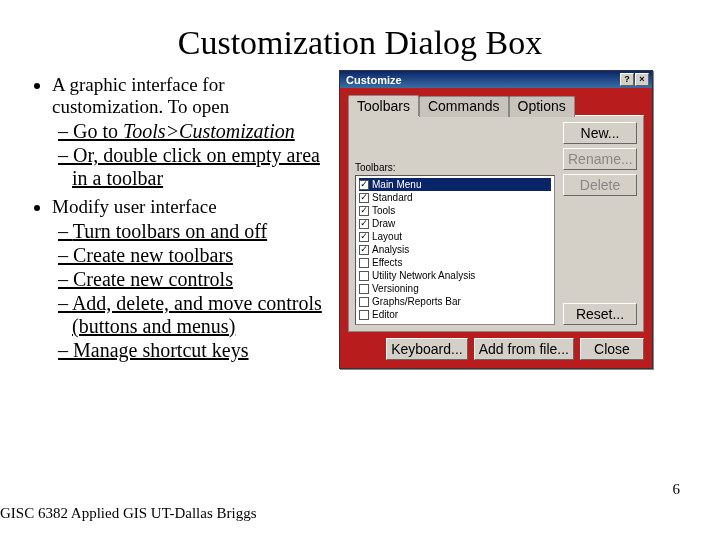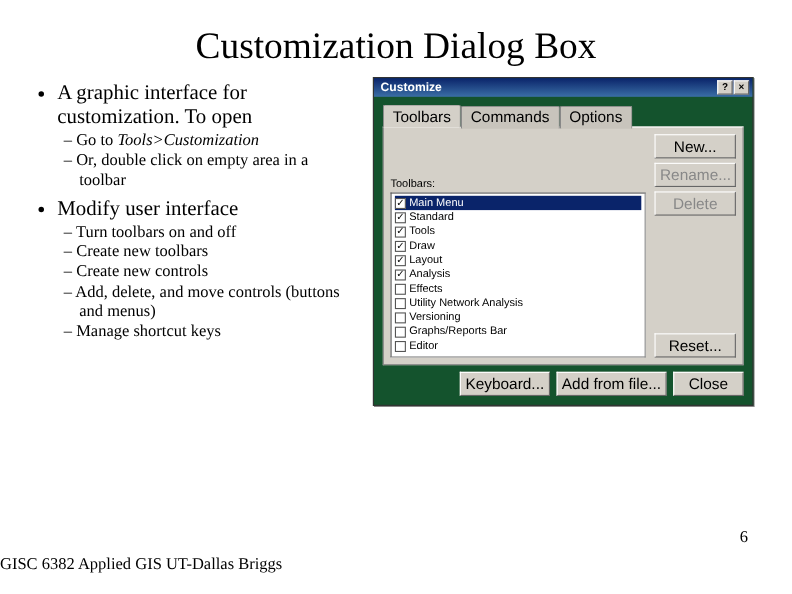--- a/index.html
+++ b/index.html
@@ -18,32 +18,32 @@
     font-size: 34px;
     text-align: center;
     margin: 24px 0 8px 0;
     font-weight: 400;
   }
   .columns { display: flex; gap: 14px; }
   .textcol { flex: 0 0 295px; }
   .imgcol  { flex: 1; }
   ul.top { margin: 4px 0 0 0; padding-left: 22px; font-size: 19px; }
   ul.top > li { margin-bottom: 2px; }
-  ul.sub { margin: 2px 0 6px 0; padding-left: 20px; font-size: 15px; list-style: none; }
+  ul.sub { margin: 2px 0 6px 0; padding-left: 20px; font-size: 20px; list-style: none; text-decoration: underline; }
   ul.sub > li::before { content: "– "; margin-left: -14px; }
   ul.sub > li { margin-bottom: 1px; line-height: 1.15; }
   .ital { font-style: italic; }
 
   
   .dialog {
-    width: 346px;
+    width: 314px;
     font-family: Tahoma, "MS Sans Serif", Arial, sans-serif;
     font-size: 10px;
     border: 1px solid #333;
-    background: #14532d;
+    background: #b91c1c;
     box-shadow: 1px 1px 0 #888;
   }
   .titlebar {
     background: linear-gradient(#0a246a, #3a6ea5);
     color: #fff;
     display: flex;
     align-items: center;
     padding: 2px 3px 2px 6px;
     font-size: 11px;
     font-weight: 700;

